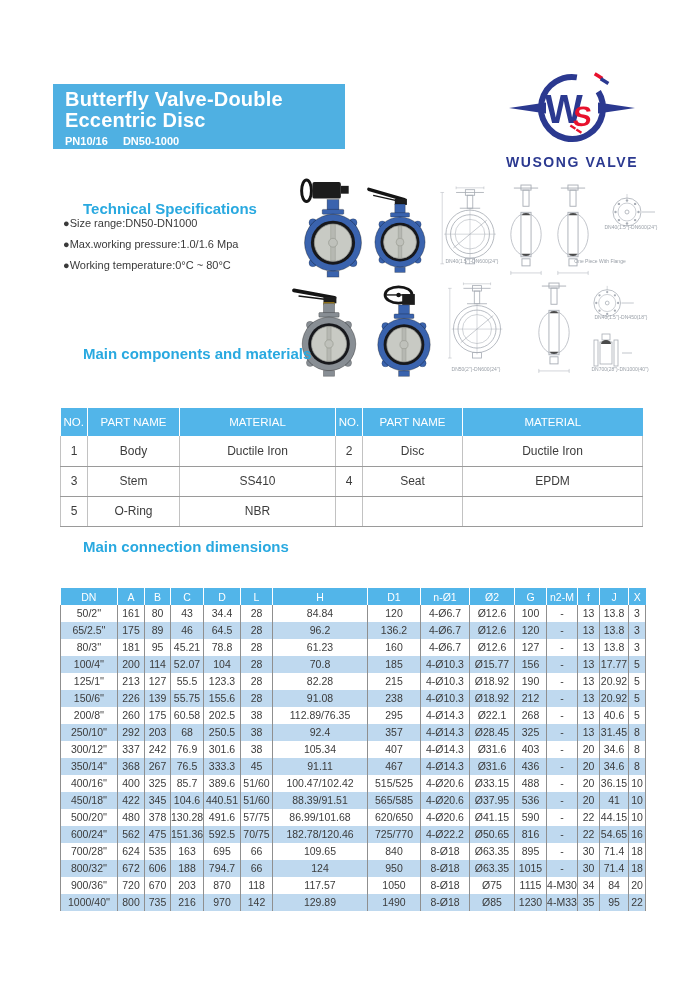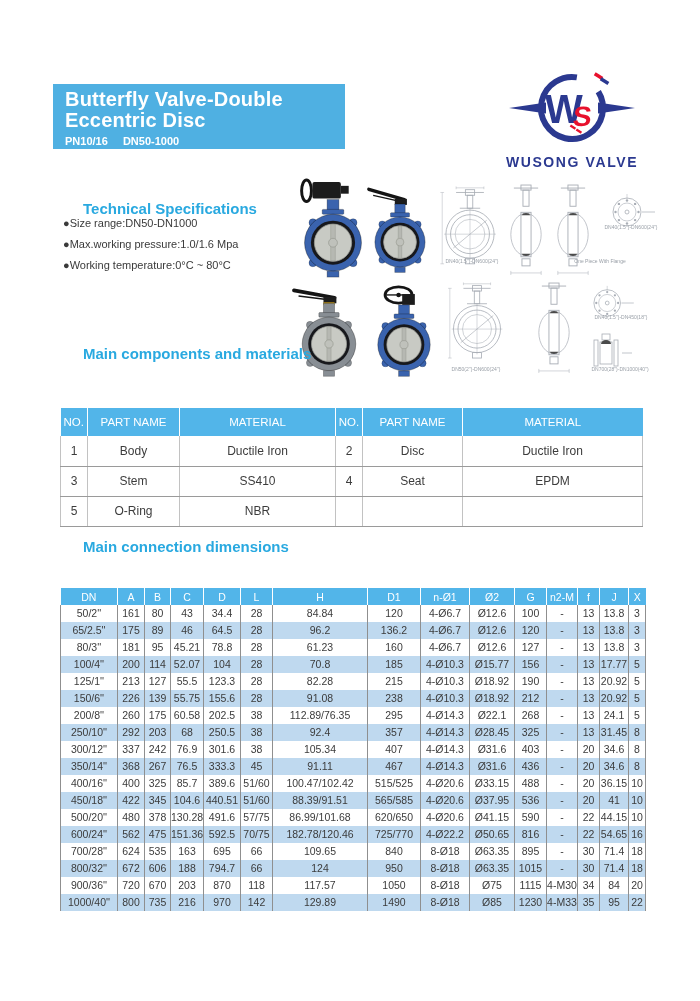--- a/index.html
+++ b/index.html
@@ -423,21 +423,21 @@
           <td>60.58</td>
           <td>202.5</td>
           <td>38</td>
           <td>112.89/76.35</td>
           <td>295</td>
           <td>4-Ø14.3</td>
           <td>Ø22.1</td>
           <td>268</td>
           <td>-</td>
           <td>13</td>
-          <td>24.1</td>
+          <td>40.6</td>
           <td>5</td>
         </tr>
         <tr>
           <td>250/10''</td>
           <td>292</td>
           <td>203</td>
           <td>68</td>
           <td>250.5</td>
           <td>38</td>
           <td>92.4</td>

